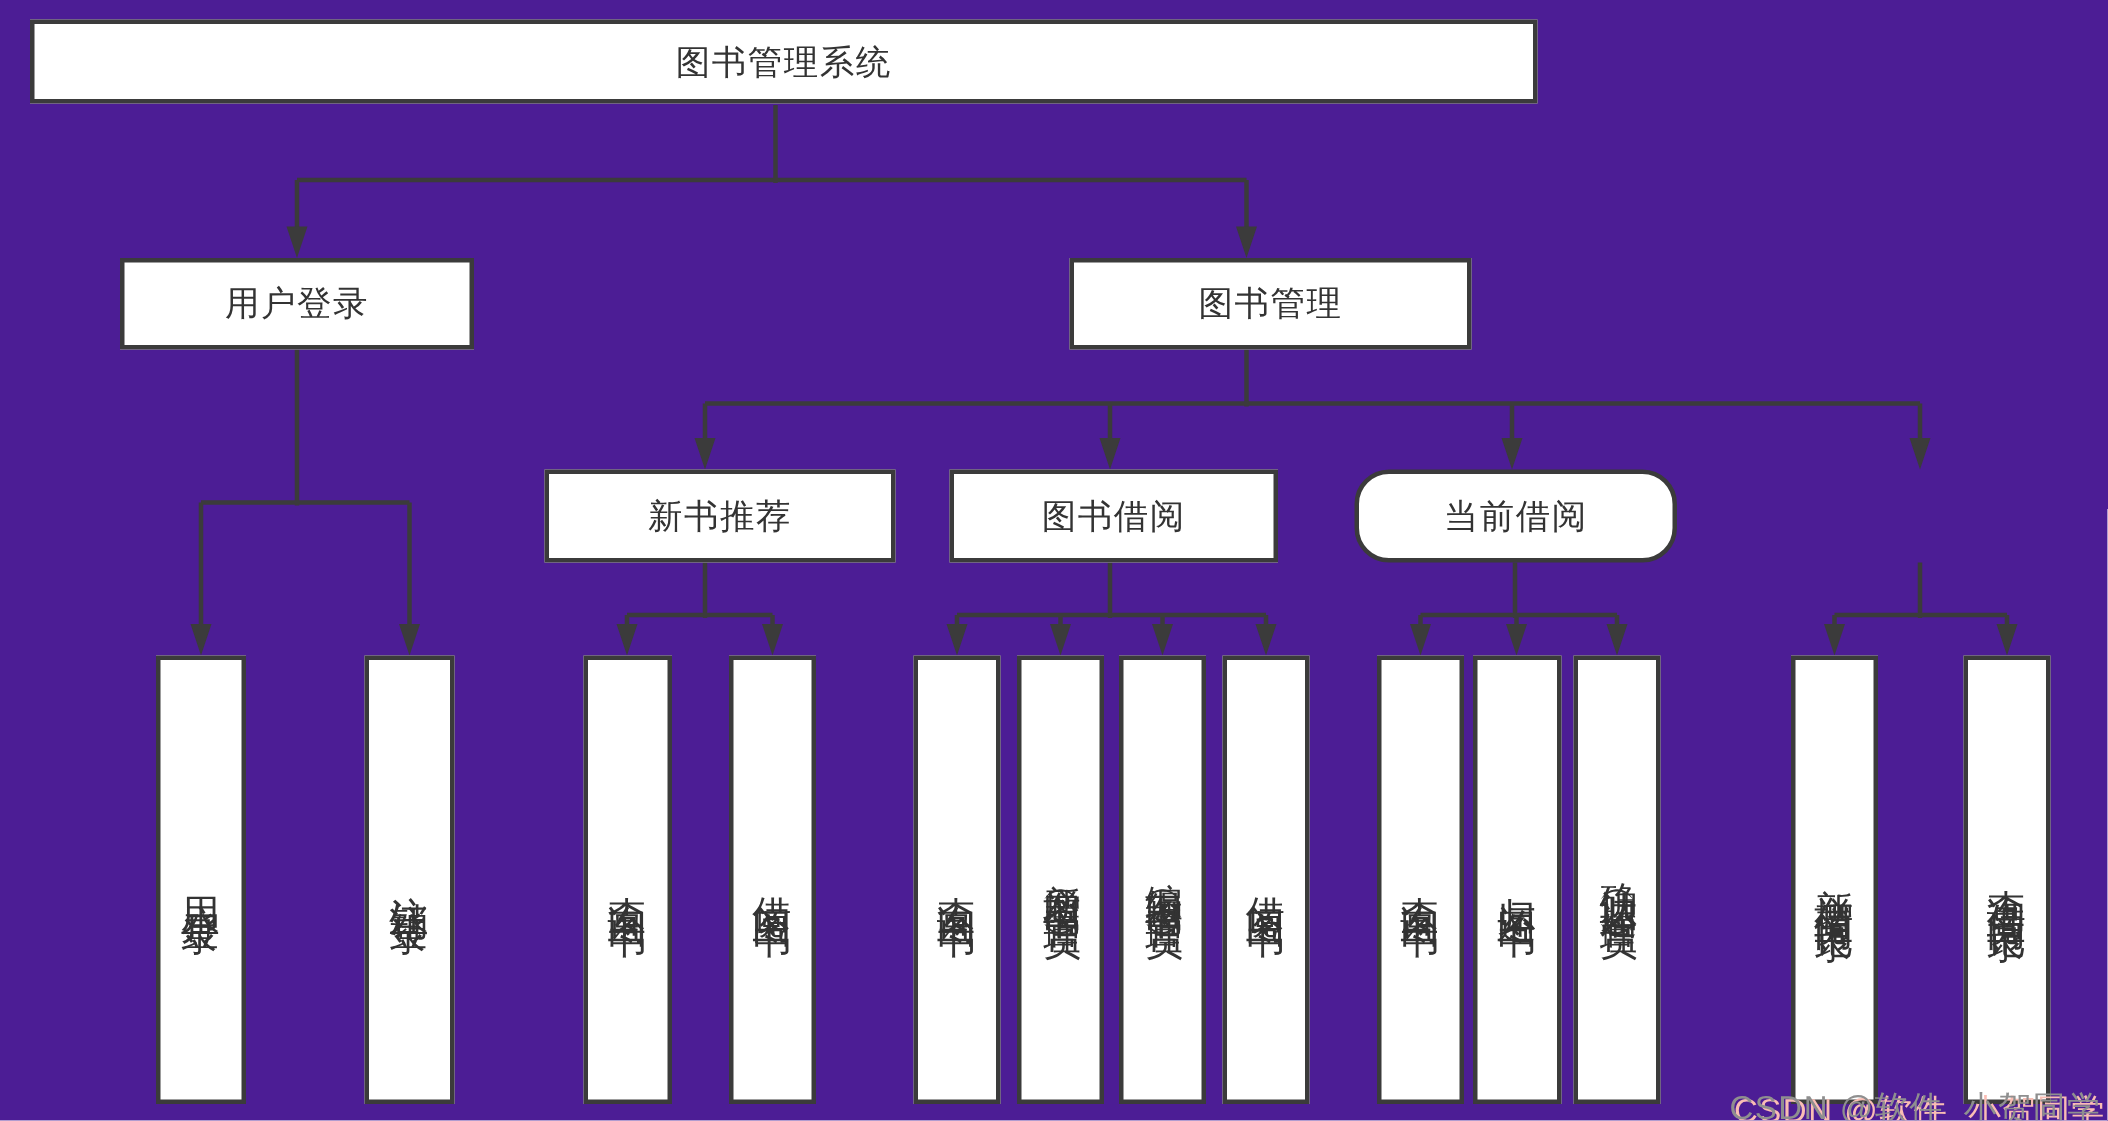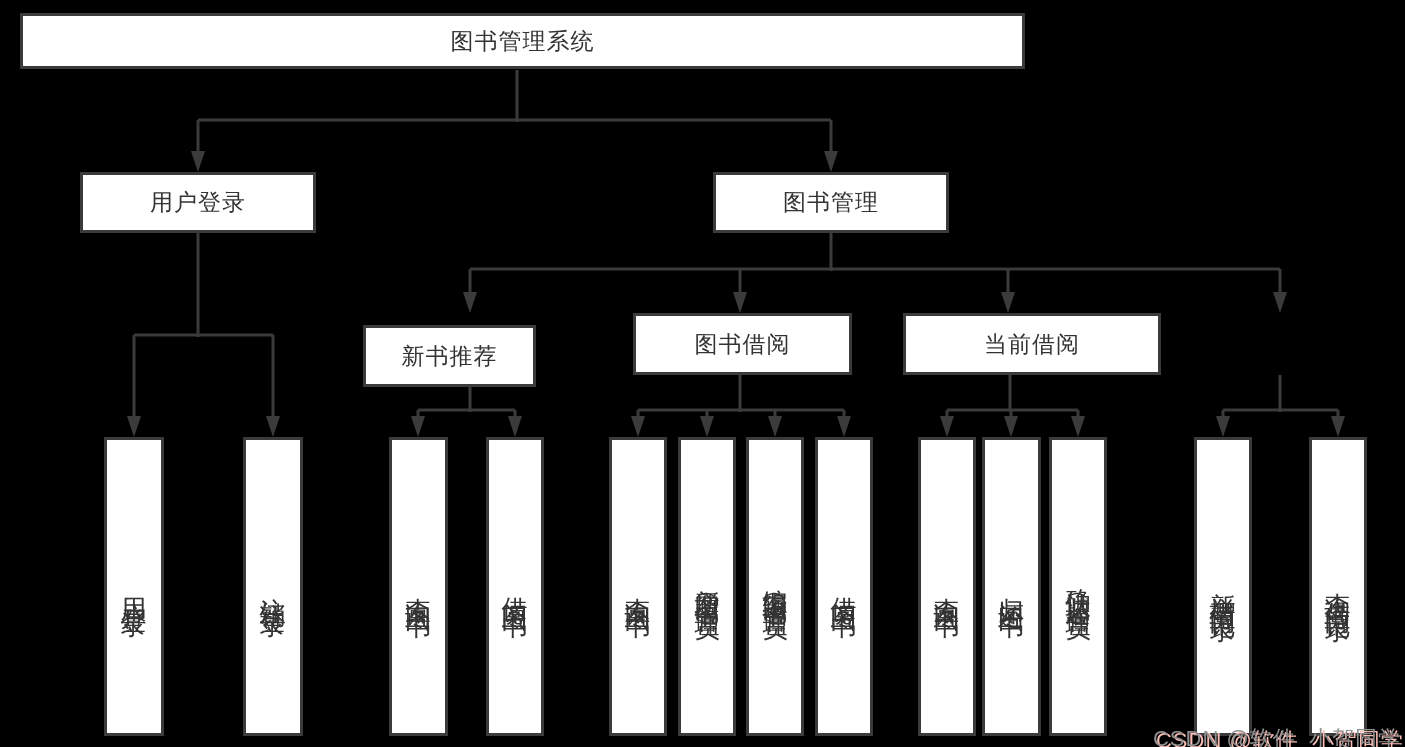--- a/index.html
+++ b/index.html
@@ -1,20 +1,20 @@
 <!DOCTYPE html>
 <html><head>
 <meta charset="utf-8">
 <style>
   html, body { margin: 0; padding: 0; background: #ffffff; }
   #canvas {
     position: relative;
     width: 1405px;
     height: 747px;
-    background: #000000;
+    background: #4c1d95;
     overflow: hidden;
     font-family: "Liberation Sans", sans-serif;
     color: #333333;
   }
   #connectors {
     position: absolute;
     left: 0; top: 0;
     width: 1405px; height: 747px;
   }
   .hbox {
@@ -102,31 +102,31 @@
              M1216 416 h14 l-7 21 z M1331 416 h14 l-7 21 z" fill="#3b3b3b" stroke="none"></path>
   </svg>
 
   <div class="hbox" style="left:20px; top:13px; width:1005px; height:56px;">
     <span>图书管理系统</span>
   </div>
 
   <div class="hbox" style="left:80px; top:172px; width:236px; height:61px;">
     <span>用户登录</span>
   </div>
-  <div class="hbox" style="left:713px; top:172px; width:236px; height:61px;">
+  <div class="hbox" style="left:713px; top:172px; width:268px; height:61px;">
     <span>图书管理</span>
   </div>
 
-  <div class="hbox" style="left:363px; top:325px; width:173px; height:62px;">
+  <div class="hbox" style="left:363px; top:313px; width:234px; height:62px;">
     <span>新书推荐</span>
   </div>
   <div class="hbox" style="left:633px; top:313px; width:219px; height:62px;">
     <span>图书借阅</span>
   </div>
-  <div class="hbox" style="left:903px; top:313px; width:258px; height:62px;">
+  <div class="hbox" style="left:903px; top:313px; width:215px; height:62px;border-radius:23px;">
     <span>当前借阅</span>
   </div>
 
   <div class="vbox" style="left:104px; width:60px;">
     <span class="vtext">用户登录</span>
   </div>
   <div class="vbox" style="left:243px; width:60px;">
     <span class="vtext">注销登录</span>
   </div>
 

